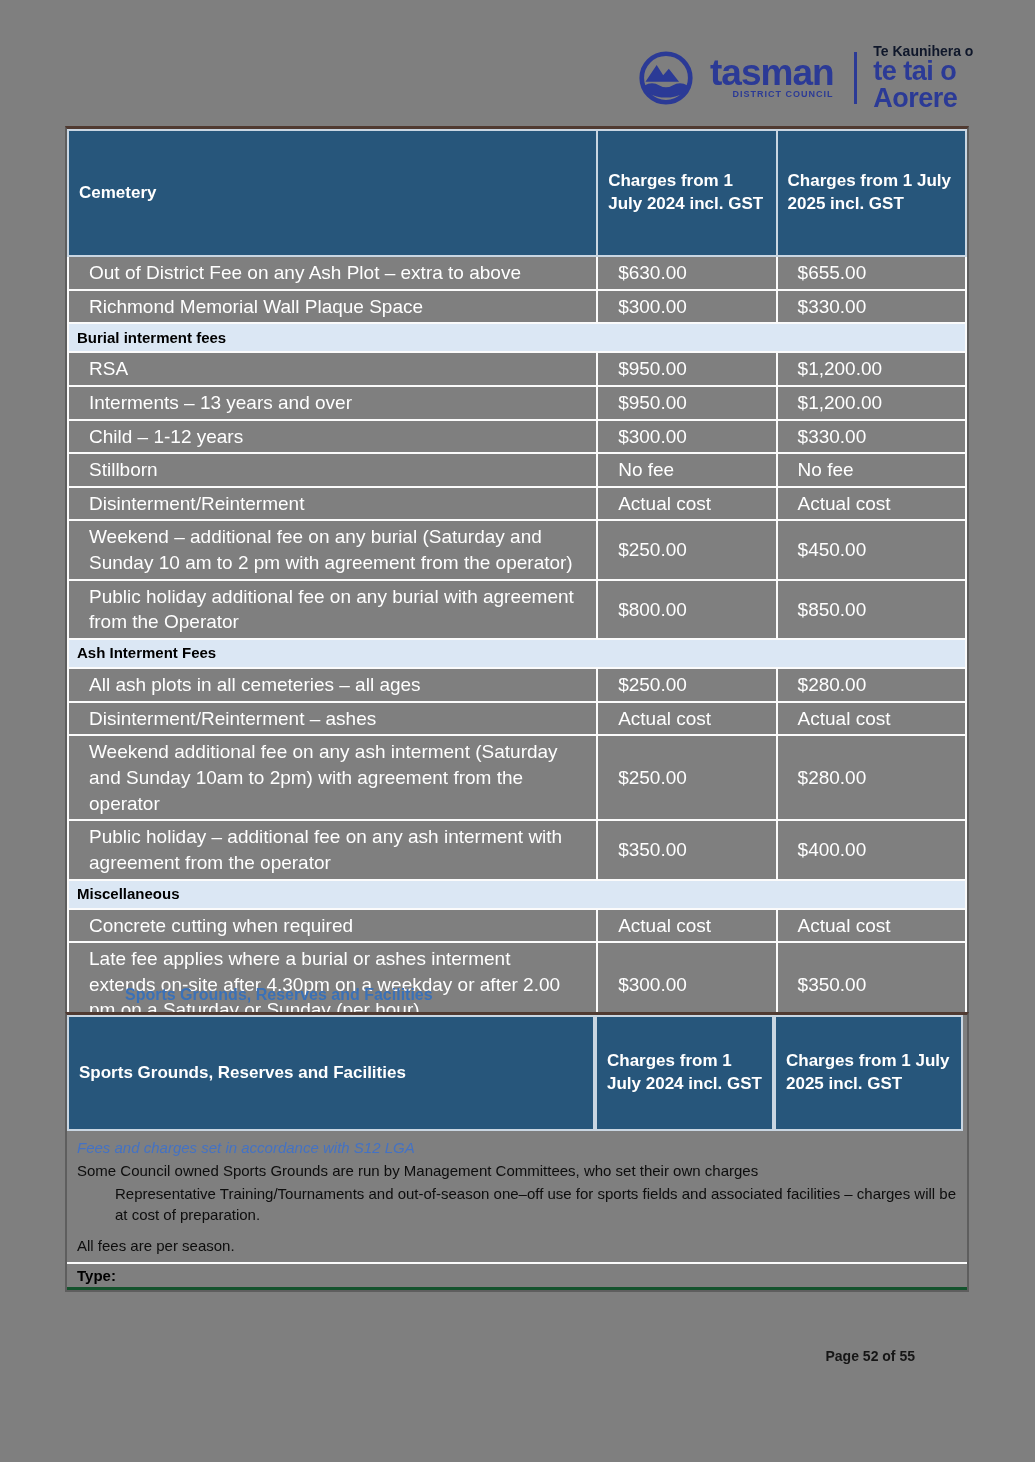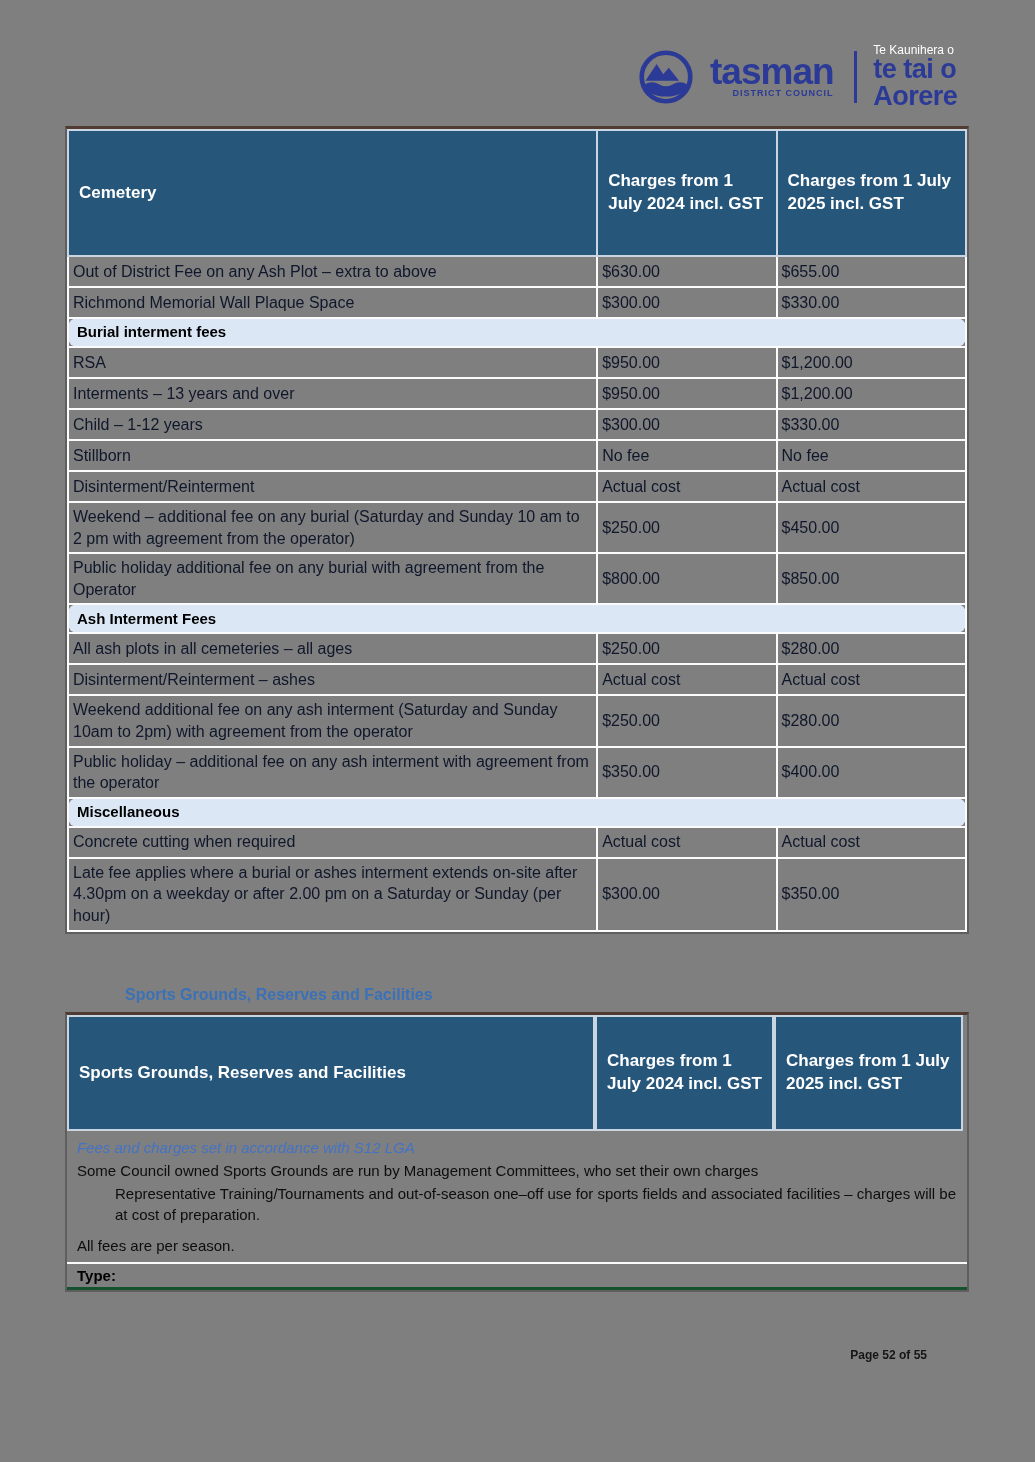--- a/index.html
+++ b/index.html
@@ -10,40 +10,40 @@
     color:#111;overflow:hidden;
   }
   
   .logo{position:absolute;top:44px;left:638px;display:flex;align-items:center;gap:16px;justify-content:center;}
   .logo-circle{width:56px;height:56px;flex:0 0 auto;}
   .brand-block{display:flex;flex-direction:column;align-items:flex-end;margin-right:4px;}
   .brand-main{font-size:37px;font-weight:bold;color:#2b3a96;line-height:0.85;letter-spacing:-1px;}
   .brand-sub{font-size:9px;font-weight:bold;color:#2b3a96;letter-spacing:1px;text-transform:uppercase;}
   .logo-divider{width:4px;height:52px;background:#2b3a96;}
   .maori-block{display:flex;flex-direction:column;line-height:1;}
-  .maori-small{font-size:12px;font-weight:normal;color:#ffffff;}
+  .maori-small{font-size:14px;font-weight:bold;color:#0f172a;}
   .maori-large{font-size:27px;font-weight:bold;color:#2b3a96;letter-spacing:-0.5px;}
   
   .tbl-wrap{position:absolute;left:65px;width:900px;border:2px solid #5e5e5e;border-top:3px solid #503a31;background:#7f7f7f;}
   #cemetery-wrap{top:126px;}
   table{border-collapse:collapse;width:100%;table-layout:fixed;}
   col.c1{width:528px;} col.c2{width:179px;} col.c3{width:189px;}
   th{
     background:#27567b;color:#fff;font-size:17px;font-weight:bold;
     text-align:left;vertical-align:middle;height:112px;padding:6px 10px;
     border:2px solid #c9d6e2;line-height:1.35;
   }
   td{
-    border:2px solid #fbfbfb;background:#7f7f7f;color:#0f172a;
-    font-size:16px;padding:3px 4px;line-height:1.35;vertical-align:middle;
+    border:2px solid #fbfbfb;background:#7f7f7f;color:#ffffff;
+    font-size:19px;padding:3px 20px;line-height:1.35;vertical-align:middle;
     height:23px;
   }
   tr.section-row td{
     background:#dbe7f4;font-weight:bold;font-size:15px;color:#000;
-    padding:3px 8px;height:21px;border-radius:9px;
+    padding:3px 8px;height:21px;
   }
   
   .sports-heading{
     position:absolute;left:125px;top:986px;
     font-size:16px;font-weight:bold;color:#3a71b8;
   }
   #sports-wrap{top:1012px;}
   .sports-header{display:grid;grid-template-columns:528px 179px 189px;}
   .sports-header>div{
     background:#27567b;color:#fff;font-weight:bold;font-size:17px;
@@ -55,22 +55,22 @@
   .note-line{margin:0 0 2px 0;line-height:1.4;}
   .note-indent{margin-left:38px;line-height:1.4;}
   .note-season{margin-top:10px;line-height:1.4;}
   .thin-row{
     border-top:2px solid #fbfbfb;background:#7f7f7f;
     font-size:15px;padding:3px 10px;color:#000;
   }
   .type-row{font-weight:bold;border-bottom:3px solid #14532d;}
   
   .page-footer{
-    position:absolute;top:1348px;right:108px;
-    font-size:12px;font-weight:bold;color:#161616;
+    position:absolute;top:1348px;right:120px;
+    font-size:14px;font-weight:bold;color:#161616;
   }
 </style>
 </head>
 <body>
 
 <div class="logo">
   <svg class="logo-circle" viewBox="0 0 60 60">
     <circle cx="30" cy="30" r="26" fill="none" stroke="#2b3a96" stroke-width="5"></circle>
     <path d="M8 34 L20 16 L27 27 L33 20 L44 34 Z" fill="#2b3a96"></path>
     <path d="M7 38 Q15 33 23 38 Q30 42 37 38 Q45 33 53 38 L50 46 Q30 56 10 46 Z" fill="#2b3a96"></path>

